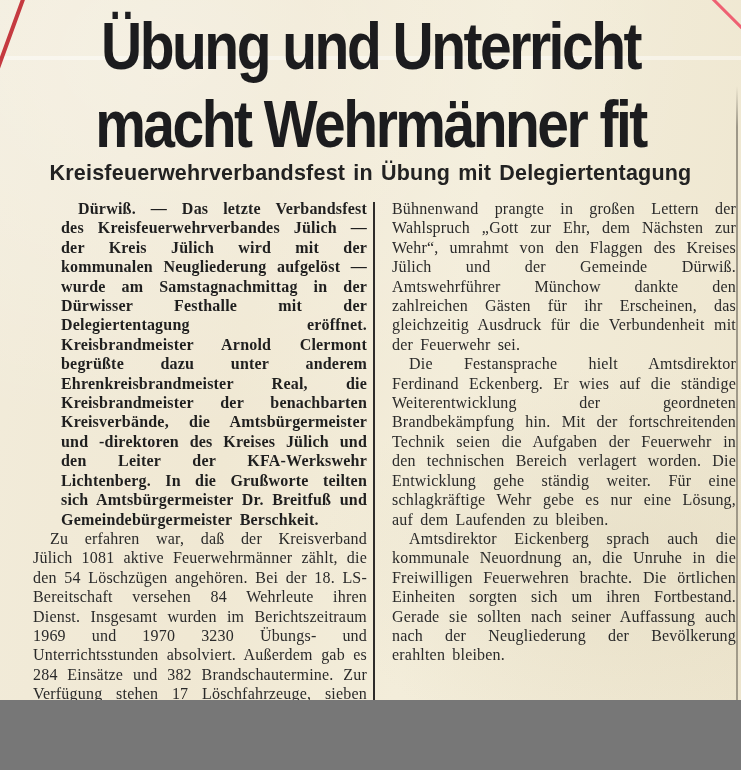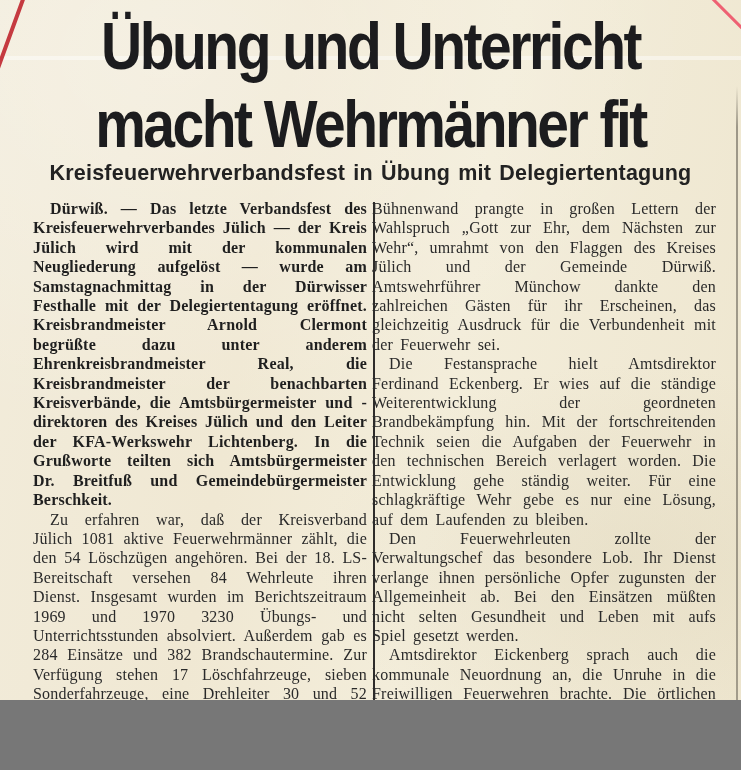--- a/index.html
+++ b/index.html
@@ -42,24 +42,24 @@
     position:absolute;left:0;top:161px;width:741px;
     font-family:"Liberation Sans","DejaVu Sans",sans-serif;
     font-weight:700;font-size:21.5px;letter-spacing:0.2px;word-spacing:2px;
     color:#222;white-space:nowrap;
   }
   .column-rule{position:absolute;left:373px;top:202px;width:2px;height:512px;background:#2e2c2a;}
   .col{position:absolute;top:199px;overflow:hidden;height:568px;
     font-size:16px;line-height:19.4px;text-align:justify;
     letter-spacing:0.2px;word-spacing:3px;}
   .col-left{left:33px;width:334px;}
-  .col-right{left:372px;width:344px;}
+  .col-right{left:392px;width:344px;}
   .col p{margin:0;}
   .col p.indent{text-indent:17px;}
-  .col p.lead{font-weight:700;color:#1f1f1f;word-spacing:3.5px;}
+  .col p.lead{font-weight:700;color:#1f1f1f;word-spacing:3.5px;margin-left:28px;}
 </style>
 </head>
 <body>
 
 <div class="paper">
 
   <div class="streak"></div>
 
   <div class="corner tl"></div>
   <div class="corner tr"></div>
@@ -78,18 +78,17 @@
 
   <section class="col col-left">
     <p class="lead indent">Dürwiß. — Das letzte Verbandsfest des Kreisfeuerwehrverbandes Jülich — der Kreis Jülich wird mit der kommunalen Neugliederung aufgelöst — wurde am Samstagnachmittag in der Dürwisser Festhalle mit der Delegiertentagung eröffnet. Kreisbrandmeister Arnold Clermont begrüßte dazu unter anderem Ehrenkreisbrandmeister Real, die Kreisbrandmeister der benachbarten Kreisverbände, die Amtsbürgermeister und -direktoren des Kreises Jülich und den Leiter der KFA-Werkswehr Lichtenberg. In die Grußworte teilten sich Amtsbürgermeister Dr. Breitfuß und Gemeindebürgermeister Berschkeit.</p>
     <p class="indent">Zu erfahren war, daß der Kreisverband Jülich 1081 aktive Feuerwehrmänner zählt, die den 54 Löschzügen angehören. Bei der 18. LS-Bereitschaft versehen 84 Wehrleute ihren Dienst. Insgesamt wurden im Berichtszeitraum 1969 und 1970 3230 Übungs- und Unterrichtsstunden absolviert. Außerdem gab es 284 Einsätze und 382 Brandschautermine. Zur Verfügung stehen 17 Löschfahrzeuge, sieben Sonderfahrzeuge, eine Drehleiter 30 und 52 Tragkraftmotorpumpen. Neuangeschafft wurden ein LF 8, 6 TSF und vier Motorpumpen. Der Verband erhielt eine neue Schlauchwäscherei. Forstassessor Roosen referierte über die vorbeugenden Maßnahmen zur Waldbrandbekämpfung. In Nordrhein-Westfalen beläuft sich der Waldbrandschaden jährlich auf über eine Million DM.</p>
 
   </section>
 
   <section class="col col-right">
     <p>Bühnenwand prangte in großen Lettern der Wahlspruch „Gott zur Ehr, dem Nächsten zur Wehr“, umrahmt von den Flaggen des Kreises Jülich und der Gemeinde Dürwiß. Amtswehrführer Münchow dankte den zahlreichen Gästen für ihr Erscheinen, das gleichzeitig Ausdruck für die Verbundenheit mit der Feuerwehr sei.</p>
     <p class="indent">Die Festansprache hielt Amtsdirektor Ferdinand Eckenberg. Er wies auf die ständige Weiterentwicklung der geordneten Brandbekämpfung hin. Mit der fortschreitenden Technik seien die Aufgaben der Feuerwehr in den technischen Bereich verlagert worden. Die Entwicklung gehe ständig weiter. Für eine schlagkräftige Wehr gebe es nur eine Lösung, auf dem Laufenden zu bleiben.</p>
-    <p class="indent">Den Feuerwehrleuten zollte der Verwaltungschef das besondere Lob. Ihr Dienst verlange ihnen persönliche Opfer zugunsten der Allgemeinheit ab. Bei den Einsätzen müßten nicht selten Gesundheit und Leben mit aufs Spiel gesetzt werden.</p>
     <p class="indent">Amtsdirektor Eickenberg sprach auch die kommunale Neuordnung an, die Unruhe in die Freiwilligen Feuerwehren brachte. Die örtlichen Einheiten sorgten sich um ihren Fortbestand. Gerade sie sollten nach seiner Auffassung auch nach der Neugliederung der Bevölkerung erahlten bleiben.</p>
 
   </section>
 
 </div>
 
 </body></html>

